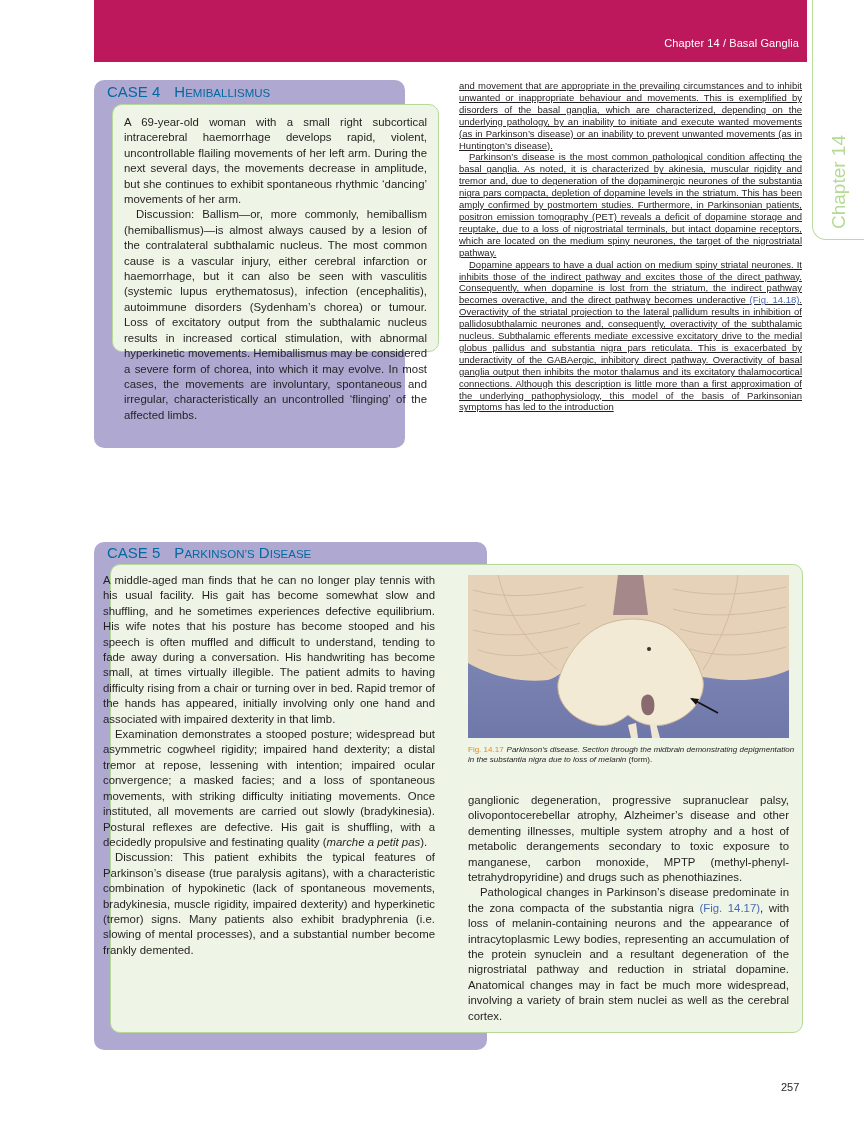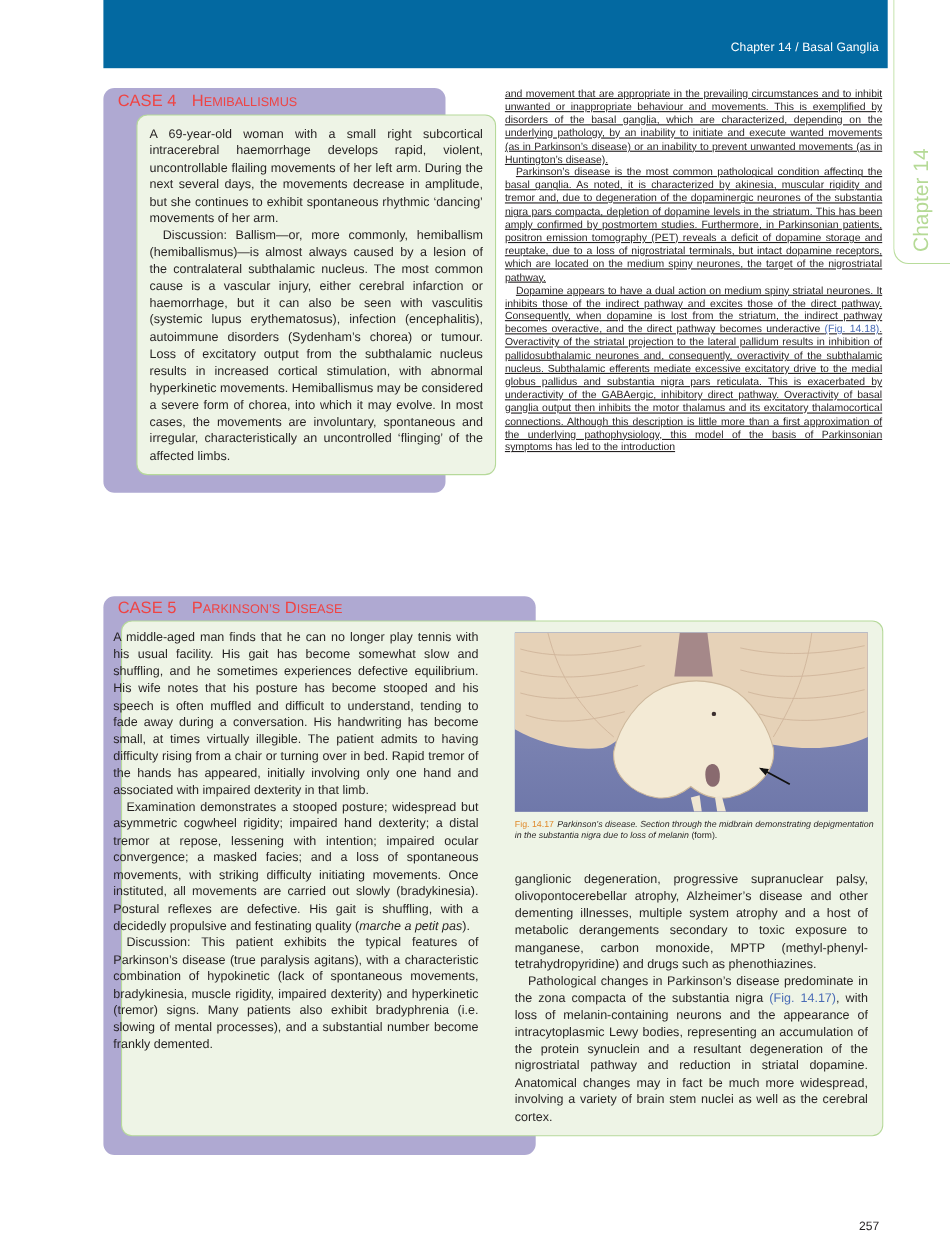--- a/index.html
+++ b/index.html
@@ -1,60 +1,60 @@
 <!DOCTYPE html>
 <html><head>
 <meta charset="utf-8">
 <style>
   html, body { margin:0; padding:0; }
   body { width:864px; height:1122px; position:relative; background:#ffffff; overflow:hidden;
          font-family:"Liberation Sans", sans-serif; color:#231f20; }
-  .header-band { position:absolute; left:94px; top:0; width:713px; height:62px; background:#0369a1;text-align:center; }
+  .header-band { position:absolute; left:94px; top:0; width:713px; height:62px; background:#be185d;text-align:center; }
   .header-title { position:absolute; right:8px; top:37px; font-size:11px; color:#ffffff; letter-spacing:0.1px; }
   .side-tab { position:absolute; left:812px; top:0; width:60px; height:240px; border-left:1.5px solid #b8dc9b;
               border-bottom:1.5px solid #b8dc9b; border-bottom-left-radius:14px; box-sizing:border-box; }
   .side-tab-label { position:absolute; left:819px; top:137px; width:40px; height:90px; }
   .side-tab-label span { position:absolute; left:50%; top:50%; transform:translate(-50%,-50%) rotate(-90deg);
               white-space:nowrap; font-size:19px; color:#b5da96; }
 
   .case-bg { position:absolute; background:#afa9d2; border-radius:10px; }
-  .case-title { position:absolute; color:#ef4444; font-size:15px; white-space:nowrap; }
+  .case-title { position:absolute; color:#0369a1; font-size:15px; white-space:nowrap; }
   .case-title .num { margin-right:14px; }
   .case-title .sc-big { font-size:15px; }
   .case-title .sc-small { font-size:11.5px; }
   .case-body { position:absolute; background:#eef4e6; border:1.5px solid #b6d99a; border-radius:10px; box-sizing:border-box; }
   .txt { font-size:11.4px; line-height:15.4px; text-align:justify; color:#231f20; }
   .txt p { margin:0; text-indent:12px; }
   .txt p.first { text-indent:0; }
   .col-text { position:absolute; font-size:9.5px; line-height:11.9px; text-align:justify; color:#231f20;text-decoration:underline; }
   .col-text p { margin:0; text-indent:10px; }
   .col-text p.first { text-indent:0; }
   .figref { color:#4a6bb5; }
   .photo { position:absolute; left:468px; top:575px; width:321px; height:163px; overflow:hidden; background:#7d86b2; }
   .caption { position:absolute; left:468px; top:745px; width:330px; font-size:8px; line-height:10px; color:#231f20; font-style:italic; }
   .caption .fig-label { color:#e08a2a; font-style:normal; margin-right:3px;margin-top:28px; }
   .caption .roman { font-style:normal; }
-  .page-num { position:absolute; left:781px; top:1081px; font-size:11px; color:#231f20;margin-top:28px; }
+  .page-num { position:absolute; left:781px; top:1081px; font-size:11px; color:#231f20; }
 </style>
 </head>
 <body>
 
 <div class="header-band">
   <span class="header-title">Chapter 14 / Basal Ganglia</span>
 </div>
 <div class="side-tab"></div>
 <div class="side-tab-label">
   <span>Chapter 14</span>
 </div>
 
 <div class="case-bg" style="left:94px; top:80px; width:311px; height:368px;"></div>
 <div class="case-title" style="left:107px; top:83px;">
   <span class="num">CASE 4</span><span class="sc-big">H</span><span class="sc-small">EMIBALLISMUS</span>
 </div>
-<div class="case-body txt" style="left:124px; top:104px; width:327px; height:328px; padding:10px 11px 0 11px;">
+<div class="case-body txt" style="left:112px; top:104px; width:327px; height:248px; padding:10px 11px 0 11px;">
   <p class="first">A 69-year-old woman with a small right subcortical intracerebral haemorrhage develops rapid, violent, uncontrollable flailing movements of her left arm. During the next several days, the movements decrease in amplitude, but she continues to exhibit spontaneous rhythmic ‘dancing’ movements of her arm.</p>
   <p>Discussion: Ballism—or, more commonly, hemiballism (hemiballismus)—is almost always caused by a lesion of the contralateral subthalamic nucleus. The most common cause is a vascular injury, either cerebral infarction or haemorrhage, but it can also be seen with vasculitis (systemic lupus erythematosus), infection (encephalitis), autoimmune disorders (Sydenham’s chorea) or tumour. Loss of excitatory output from the subthalamic nucleus results in increased cortical stimulation, with abnormal hyperkinetic movements. Hemiballismus may be considered a severe form of chorea, into which it may evolve. In most cases, the movements are involuntary, spontaneous and irregular, characteristically an uncontrolled ‘flinging’ of the affected limbs.</p>
 </div>
 
 <div class="col-text" style="left:459px; top:80px; width:343px;">
   <p class="first">and movement that are appropriate in the prevailing circumstances and to inhibit unwanted or inappropriate behaviour and movements. This is exemplified by disorders of the basal ganglia, which are characterized, depending on the underlying pathology, by an inability to initiate and execute wanted movements (as in Parkinson’s disease) or an inability to prevent unwanted movements (as in Huntington’s disease).</p>
   <p>Parkinson’s disease is the most common pathological condition affecting the basal ganglia. As noted, it is characterized by akinesia, muscular rigidity and tremor and, due to degeneration of the dopaminergic neurones of the substantia nigra pars compacta, depletion of dopamine levels in the striatum. This has been amply confirmed by postmortem studies. Furthermore, in Parkinsonian patients, positron emission tomography (PET) reveals a deficit of dopamine storage and reuptake, due to a loss of nigrostriatal terminals, but intact dopamine receptors, which are located on the medium spiny neurones, the target of the nigrostriatal pathway.</p>
   <p><span>Dopamine appears to have a dual action on medium spiny striatal neurones. It inhibits those of the indirect pathway and excites those of the direct pathway. Consequently, when dopamine is lost from the striatum, the indirect pathway becomes overactive, and the direct pathway becomes underactive </span><span class="figref">(Fig. 14.18)</span><span>. Overactivity of the striatal projection to the lateral pallidum results in inhibition of pallidosubthalamic neurones and, consequently, overactivity of the subthalamic nucleus. Subthalamic efferents mediate excessive excitatory drive to the medial globus pallidus and substantia nigra pars reticulata. This is exacerbated by underactivity of the GABAergic, inhibitory direct pathway. Overactivity of basal ganglia output then inhibits the motor thalamus and its excitatory thalamocortical connections. Although this description is little more than a first approximation of the underlying pathophysiology, this model of the basis of Parkinsonian symptoms has led to the introduction</span></p>
 </div>
 

